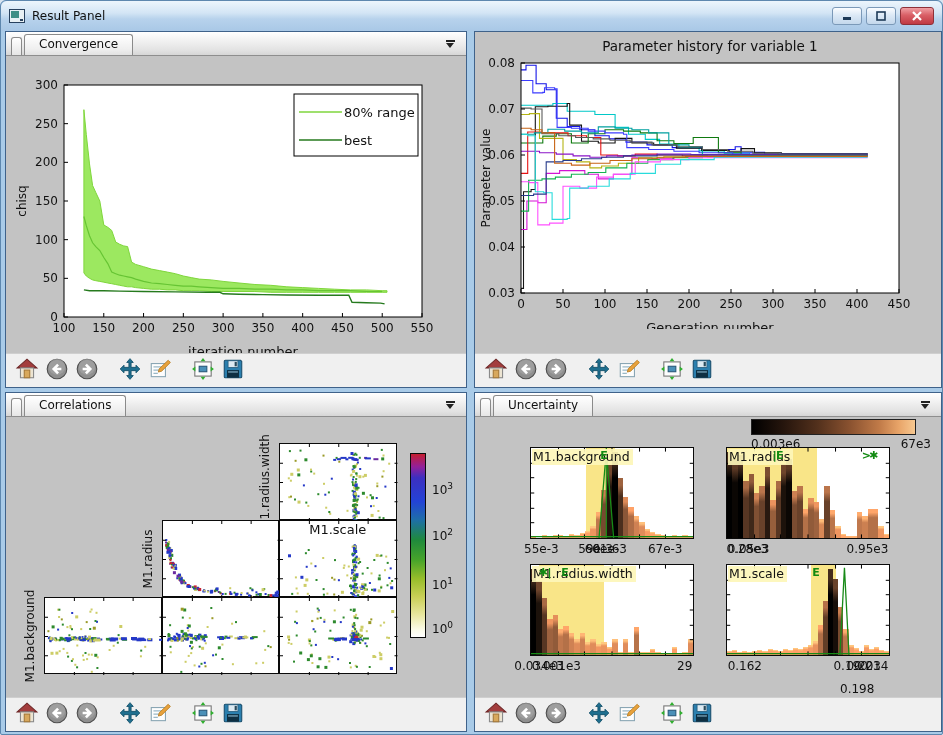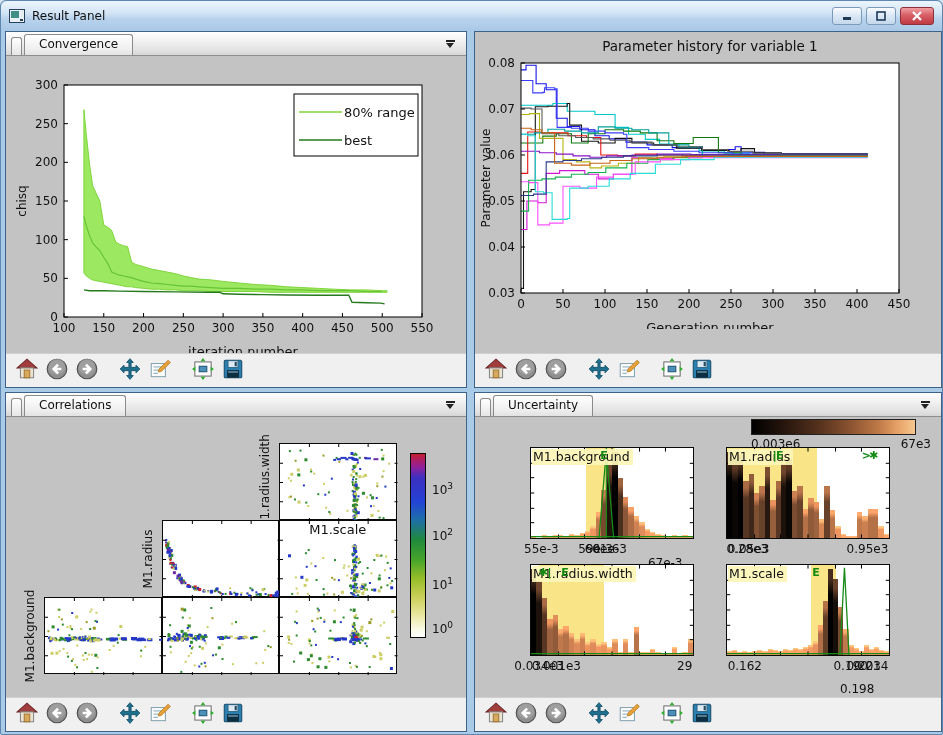--- a/index.html
+++ b/index.html
@@ -1516,21 +1516,21 @@
               <line x1="46.5" y1="0" x2="46.5" y2="100" stroke="#178a17" stroke-width="1.2" vector-effect="non-scaling-stroke"></line>
               <polyline points="42.00000000000001,100 46.5,3 51,100" fill="none" stroke="#178a17" stroke-width="1.3" vector-effect="non-scaling-stroke"></polyline>
               <line x1="0" y1="98.5" x2="100" y2="98.5" stroke="#178a17" stroke-width="1.3" vector-effect="non-scaling-stroke"></line>
             </svg>
             <span class="hist-label">M1.background</span>
           </div>
           <span class="xlab" style="left: 49px; top: 125px; transform: none;">55e-3</span>
           <span class="xlab" style="left: 120.6px; top: 125px; transform: translateX(-50%);">59e-3</span>
           <span class="xlab" style="left: 127.16px; top: 125px; transform: translateX(-50%);">60e-6</span>
           <span class="xlab" style="left: 134.54px; top: 125px; transform: translateX(-50%);">61e-3</span>
-          <span class="xlab" style="left: 207.52px; top: 125px; transform: translateX(-100%); margin-top: 14px;">67e-3</span>
+          <span class="xlab" style="left: 207.52px; top: 125px; transform: translateX(-100%);">67e-3</span>
           <div class="hist-panel" style="left: 251px; top: 30px; width: 164px; height: 92px;">
             <div class="hist-band" style="left: 0%; width: 55.5%;"></div>
             <div class="hist-bars">
               <div class="hist-bar" style="height: 96%; background: linear-gradient(rgb(70, 44, 28) 0px, rgb(70, 44, 28) 12%, rgb(0, 0, 0) 30%);"></div>
               <div class="hist-bar" style="height: 88.32%; background: linear-gradient(rgb(93, 58, 37) 0px, rgb(93, 58, 37) 12%, rgb(11, 7, 4) 30%);"></div>
               <div class="hist-bar" style="height: 92.16%; background: linear-gradient(rgb(82, 51, 33) 0px, rgb(82, 51, 33) 12%, rgb(0, 0, 0) 30%);"></div>
               <div class="hist-bar" style="height: 63.36%; background: linear-gradient(rgb(169, 106, 68) 0px, rgb(169, 106, 68) 12%, rgb(87, 54, 35) 30%);"></div>
               <div class="hist-bar" style="height: 71.04%; background: linear-gradient(rgb(146, 91, 58) 0px, rgb(146, 91, 58) 12%, rgb(63, 40, 25) 30%);"></div>
               <div class="hist-bar" style="height: 49.92%; background: linear-gradient(rgb(210, 132, 84) 0px, rgb(210, 132, 84) 12%, rgb(128, 80, 51) 30%);"></div>
               <div class="hist-bar" style="height: 57.6%; background: linear-gradient(rgb(187, 117, 75) 0px, rgb(187, 117, 75) 12%, rgb(104, 65, 42) 30%);"></div>

